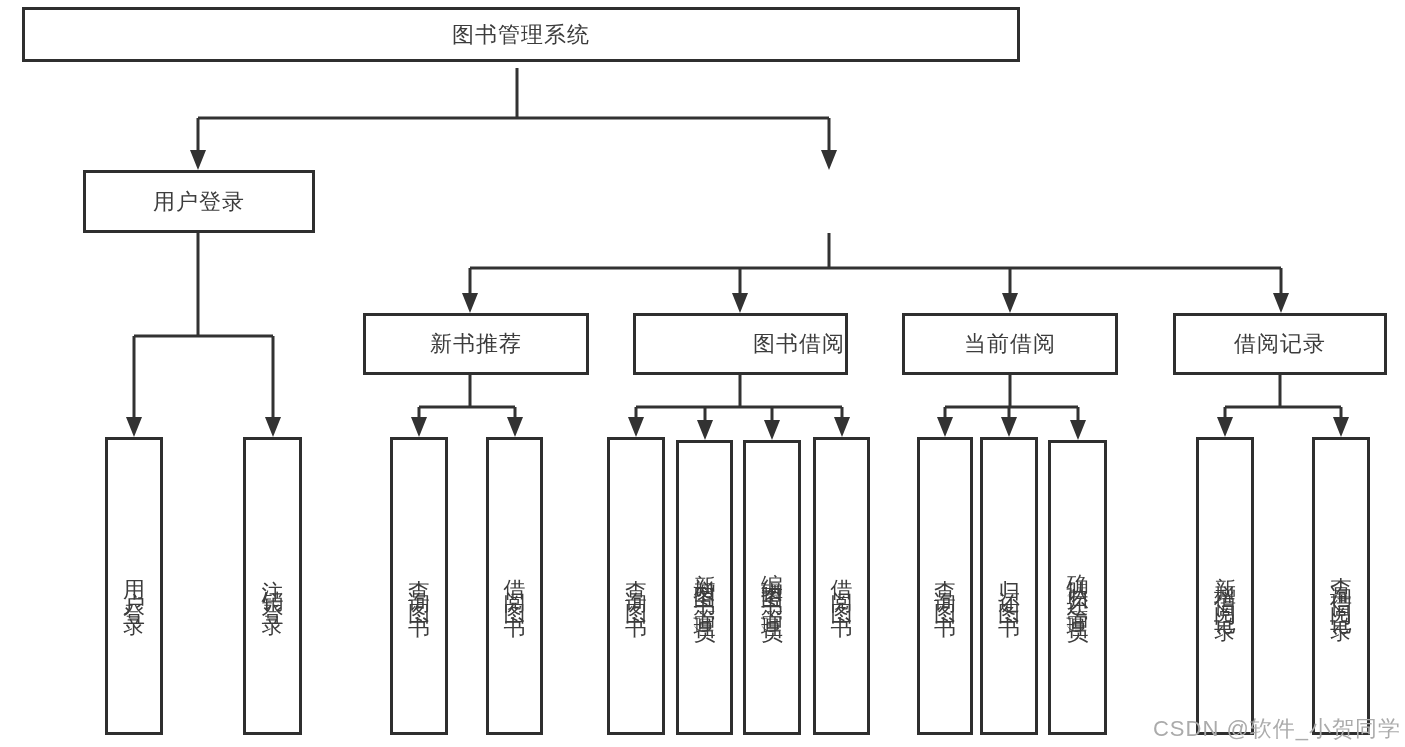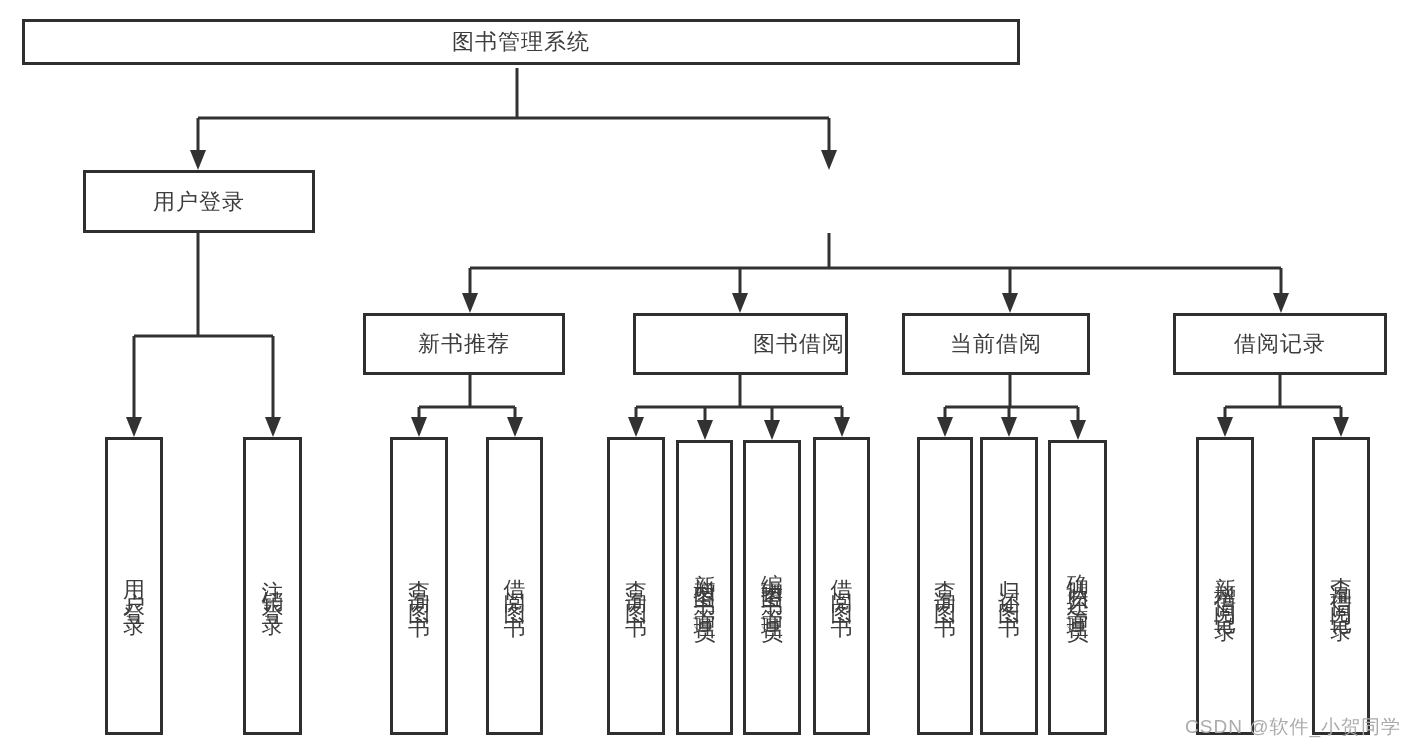--- a/index.html
+++ b/index.html
@@ -46,21 +46,21 @@
     letter-spacing: 12px;
     line-height: 1;
     white-space: nowrap;
   }
   .vbox.long .vtext { letter-spacing: 9px; }
   .vbox.admin .vtext { letter-spacing: 7px; }
   .watermark {
     position: absolute;
     top: 714px;
     right: 4px;
-    font-size: 19px;
+    font-size: 22px;
     color: #ababab;
     letter-spacing: 1px;
     white-space: nowrap;
   }
 </style>
 </head>
 <body>
 
 <div class="canvas">
 
@@ -90,35 +90,35 @@
       <polygon points="764,420 780,420 772,440"></polygon>
       <polygon points="834,417 850,417 842,437"></polygon>
       <polygon points="937,417 953,417 945,437"></polygon>
       <polygon points="1001,417 1017,417 1009,437"></polygon>
       <polygon points="1070,420 1086,420 1078,440"></polygon>
       <polygon points="1217,417 1233,417 1225,437"></polygon>
       <polygon points="1333,417 1349,417 1341,437"></polygon>
     </g>
   </svg>
 
-  <div class="box" style="left:22px; top:19px; width:998px; height:46px;">
+  <div class="box" style="left:22px; top:7px; width:998px; height:55px;">
     <span>图书管理系统</span>
   </div>
 
   <div class="box" style="left:83px; top:170px; width:232px; height:63px;">
     <span>用户登录</span>
   </div>
 
-  <div class="box" style="left:363px; top:313px; width:202px; height:62px;">
+  <div class="box" style="left:363px; top:313px; width:226px; height:62px;">
     <span>新书推荐</span>
   </div>
   <div class="box" style="left:633px; top:313px; width:215px; height:62px;justify-content:flex-end;">
     <span>图书借阅</span>
   </div>
-  <div class="box" style="left:902px; top:313px; width:188px; height:62px;">
+  <div class="box" style="left:902px; top:313px; width:216px; height:62px;">
     <span>当前借阅</span>
   </div>
   <div class="box" style="left:1173px; top:313px; width:214px; height:62px;">
     <span>借阅记录</span>
   </div>
 
   <div class="vbox" style="left:105px; top:437px; width:58px; height:298px;">
     <span class="vtext">用户登录</span>
   </div>
   <div class="vbox" style="left:243px; top:437px; width:59px; height:298px;">

